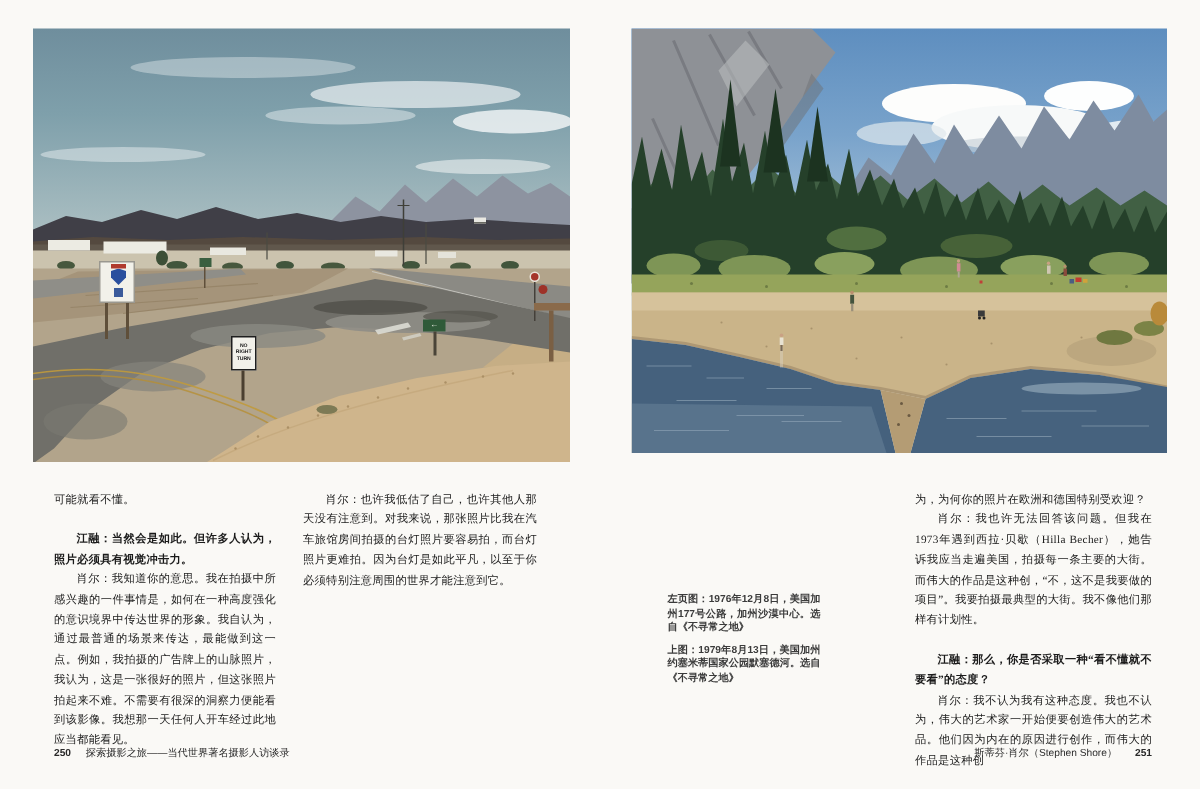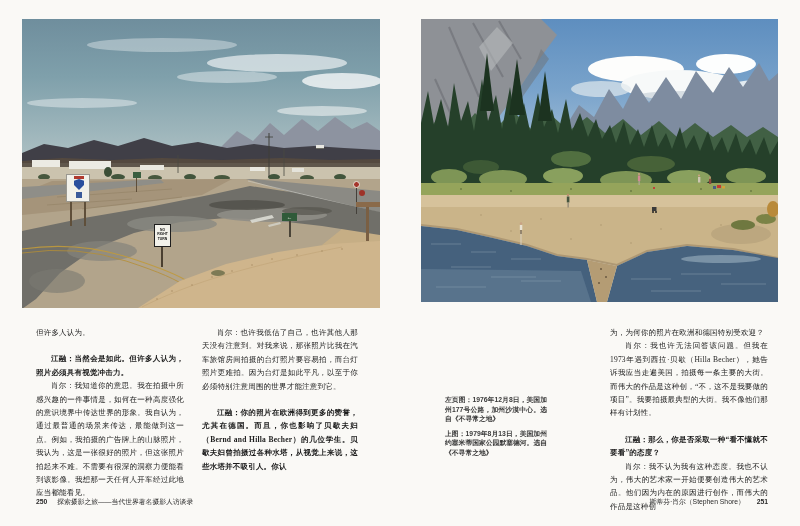--- a/index.html
+++ b/index.html
@@ -260,28 +260,27 @@
         <rect x="301" y="167" width="3" height="2.5" fill="#d1a23a"></rect>
         <rect x="292" y="167" width="3" height="3" fill="#4a5e82"></rect>
         <rect x="231" y="188" width="4.5" height="4" fill="#3a3a3a"></rect>
         <circle cx="232" cy="193" r="1" fill="#222222"></circle>
           <circle cx="235" cy="193" r="1" fill="#222222"></circle>
       </g>
     </svg>
   </div>
 
   <div class="bodytext col1">
-    <p class="noindent">但许多人认为。</p>
+    <p class="noindent">可能就看不懂。</p>
     <p class="gap">江融：当然会是如此。但许多人认为，照片必须具有视觉冲击力。</p>
     <p>肖尔：我知道你的意思。我在拍摄中所感兴趣的一件事情是，如何在一种高度强化的意识境界中传达世界的形象。我自认为，通过最普通的场景来传达，最能做到这一点。例如，我拍摄的广告牌上的山脉照片，我认为，这是一张很好的照片，但这张照片拍起来不难。不需要有很深的洞察力便能看到该影像。我想那一天任何人开车经过此地应当都能看见。</p>
   </div>
 
   <div class="bodytext col2">
     <p>肖尔：也许我低估了自己，也许其他人那天没有注意到。对我来说，那张照片比我在汽车旅馆房间拍摄的台灯照片要容易拍，而台灯照片更难拍。因为台灯是如此平凡，以至于你必须特别注意周围的世界才能注意到它。</p>
-    <p class="gap">江融：你的照片在欧洲得到更多的赞誉，尤其在德国。而且，你也影响了贝歇夫妇（Bernd and Hilla Becher）的几位学生。贝歇夫妇曾拍摄过各种水塔，从视觉上来说，这些水塔并不吸引人。你认</p>
   </div>
 
   <div class="captions">
     <p>左页图：1976年12月8日，美国加州177号公路，加州沙漠中心。选自《不寻常之地》</p>
     <p>上图：1979年8月13日，美国加州约塞米蒂国家公园默塞德河。选自《不寻常之地》</p>
   </div>
 
   <div class="bodytext rcol">
     <p class="noindent">为，为何你的照片在欧洲和德国特别受欢迎？</p>
     <p>肖尔：我也许无法回答该问题。但我在1973年遇到西拉·贝歇（Hilla Becher），她告诉我应当走遍美国，拍摄每一条主要的大街。而伟大的作品是这种创，“不，这不是我要做的项目”。我要拍摄最典型的大街。我不像他们那样有计划性。</p>

